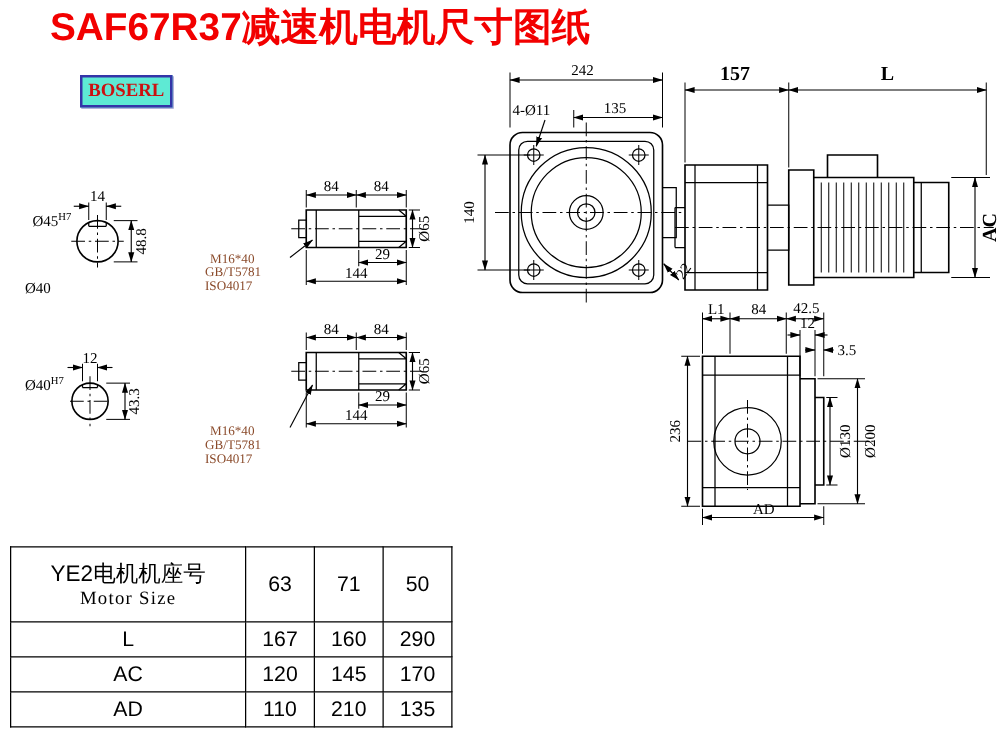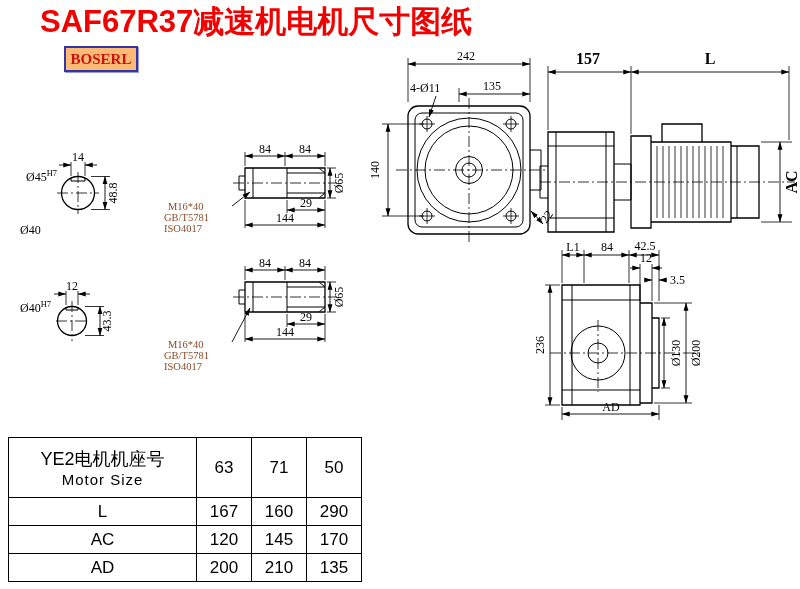--- a/index.html
+++ b/index.html
@@ -1,22 +1,22 @@
 <!DOCTYPE html>
 <html><head>
 <meta charset="utf-8">
 <style>
   * { margin:0; padding:0; box-sizing:border-box; }
   html,body { background:#fff; }
   #page { position:relative; width:800px; height:589px; background:#fff; overflow:hidden;
           font-family:"Liberation Sans", sans-serif; }
   #title { position:absolute; left:4px; top:1px; font-size:31px; font-weight:bold;
            color:#f20000; white-space:nowrap;margin-left:36px; }
-  #logo { position:absolute; left:64px; top:46px; width:74px; height:26px;
-          border:2px solid #3434a8; box-shadow:1px 1px 0 #9a9ad0; background:#fdba74;
+  #logo { position:absolute; left:64px; top:60px; width:74px; height:26px;
+          border:2px solid #3434a8; box-shadow:1px 1px 0 #9a9ad0; background:#5eead4;
           color:#cc1111; font-family:"Liberation Serif", serif; font-size:15px; font-weight:bold;
           display:flex; align-items:center; justify-content:center; }
   svg { position:absolute; left:0; top:0; }
 
   
   .ol  { fill:none; stroke:#000; stroke-width:1.3; }
   .ol2 { fill:none; stroke:#000; stroke-width:1; }
   .tl  { fill:none; stroke:#000; stroke-width:0.8; }
   .cl  { fill:none; stroke:#000; stroke-width:0.8; stroke-dasharray:11 3 2 3; }
   .d   { stroke:#000; stroke-width:0.9; marker-start:url(#ar); marker-end:url(#ar); }
@@ -29,21 +29,21 @@
 
   
   .spec { position:absolute; left:8px; top:437px; border-collapse:collapse; background:#fff; }
   .spec td { border:1.5px solid #000; text-align:center; vertical-align:middle;
              font-size:17px; color:#000; }
   .spec .c0 { width:188px; }
   .spec .c  { width:55px; }
   .spec .hrow td { height:60px;text-align:center; }
   .spec .r td { height:28px; }
   .hdr-cn { font-size:18px; }
-  .hdr-en { font-family:Liberation Sans, sans-serif; font-size:15px; letter-spacing:1px; }
+  .hdr-en { font-family:Liberation Serif, serif; font-size:15px; letter-spacing:1px; }
 </style>
 </head>
 <body>
 
 <div id="page">
 
   <div id="title">SAF67R37减速机电机尺寸图纸</div>
   <div id="logo">BOSERL</div>
 
   <svg width="800" height="589" viewBox="0 0 800 589">
@@ -211,20 +211,20 @@
       <td class="c">290</td>
     </tr>
     <tr class="r">
       <td class="c0">AC</td>
       <td class="c">120</td>
       <td class="c">145</td>
       <td class="c">170</td>
     </tr>
     <tr class="r">
       <td class="c0">AD</td>
-      <td class="c">200</td>
+      <td class="c">110</td>
       <td class="c">210</td>
       <td class="c">135</td>
     </tr>
   </tbody>
     </table>
 
 </div>
 
 </body></html>

